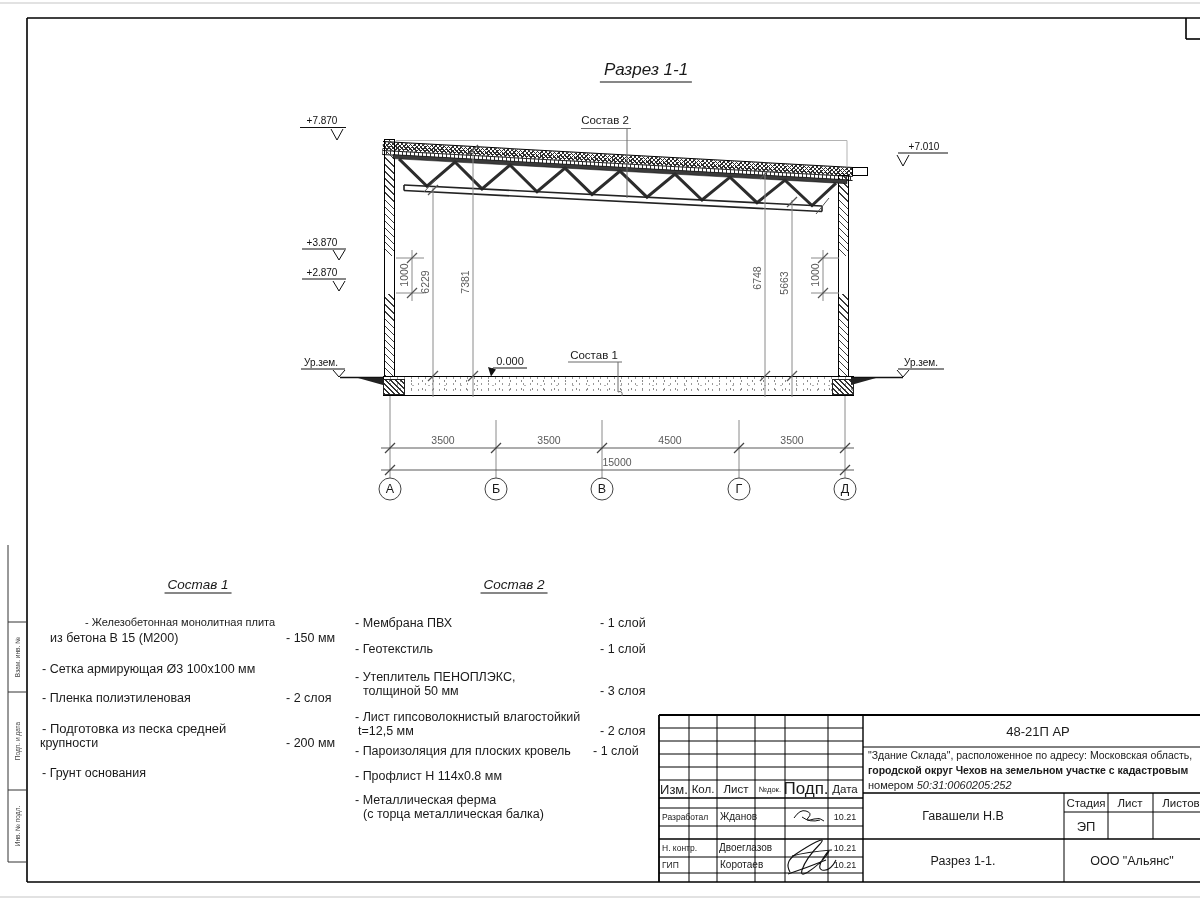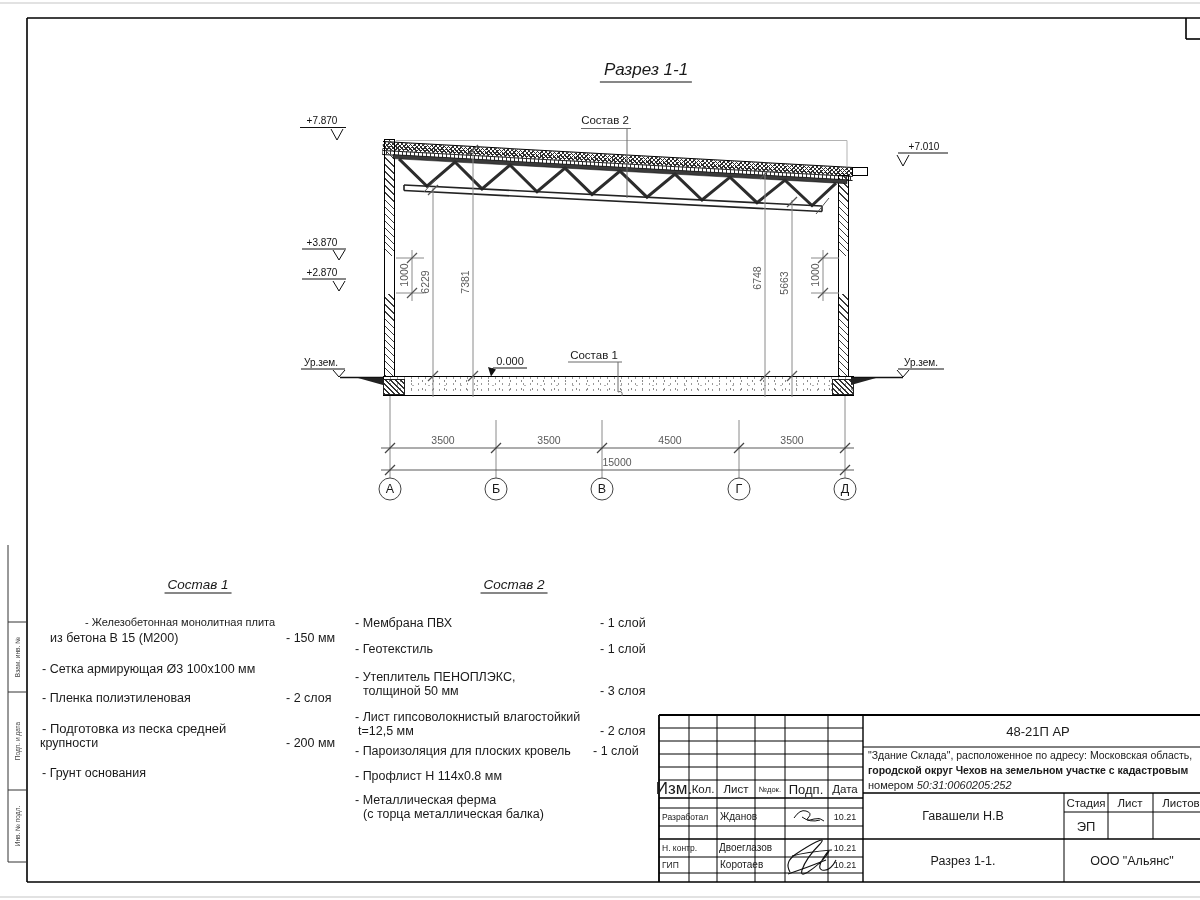--- a/index.html
+++ b/index.html
@@ -280,25 +280,25 @@
   <div class="t" style="left:355px;top:793px;font-size:12.5px;">- Металлическая ферма</div>
   <div class="t" style="left:363px;top:807px;font-size:12.5px;">(с торца металлическая балка)</div>
 
   <div class="t ctr" style="left:1038px;top:731px;font-size:13px;">48-21П АР</div>
   <div class="t" style="left:868px;top:749px;font-size:10.5px;">"Здание Склада", расположенное по адресу: Московская область,</div>
   <div class="t" style="left:868px;top:764px;font-size:10.5px;font-weight:bold;">городской округ Чехов на земельном участке с кадастровым</div>
   <div class="t" style="left:868px;top:779px;font-size:11px;">
     <span>номером </span><span class="ital">50:31:0060205:252</span>
   </div>
 
-  <div class="t ctr" style="left:674px;top:789px;font-size:17px;">Изм.</div>
+  <div class="t ctr" style="left:674px;top:789px;font-size:13px;">Изм.</div>
   <div class="t ctr" style="left:703px;top:789px;font-size:11.5px;">Кол.</div>
   <div class="t ctr" style="left:736px;top:789px;font-size:11.5px;">Лист</div>
   <div class="t ctr" style="left:770px;top:789px;font-size:7.5px;">№док.</div>
-  <div class="t ctr" style="left:806px;top:789px;font-size:13px;">Подп.</div>
+  <div class="t ctr" style="left:806px;top:789px;font-size:17px;">Подп.</div>
   <div class="t ctr" style="left:845px;top:789px;font-size:11.5px;">Дата</div>
 
   <div class="t" style="left:662px;top:812px;font-size:8.5px;">Разработал</div>
   <div class="t" style="left:720px;top:811px;font-size:10px;">Жданов</div>
   <div class="t ctr" style="left:845px;top:817px;font-size:9px;">10.21</div>
   <div class="t" style="left:662px;top:843px;font-size:8.5px;">Н. контр.</div>
   <div class="t" style="left:719px;top:842px;font-size:10px;">Двоеглазов</div>
   <div class="t ctr" style="left:845px;top:848px;font-size:9px;">10.21</div>
   <div class="t" style="left:662px;top:860px;font-size:8.5px;">ГИП</div>
   <div class="t" style="left:720px;top:859px;font-size:10px;">Коротаев</div>

